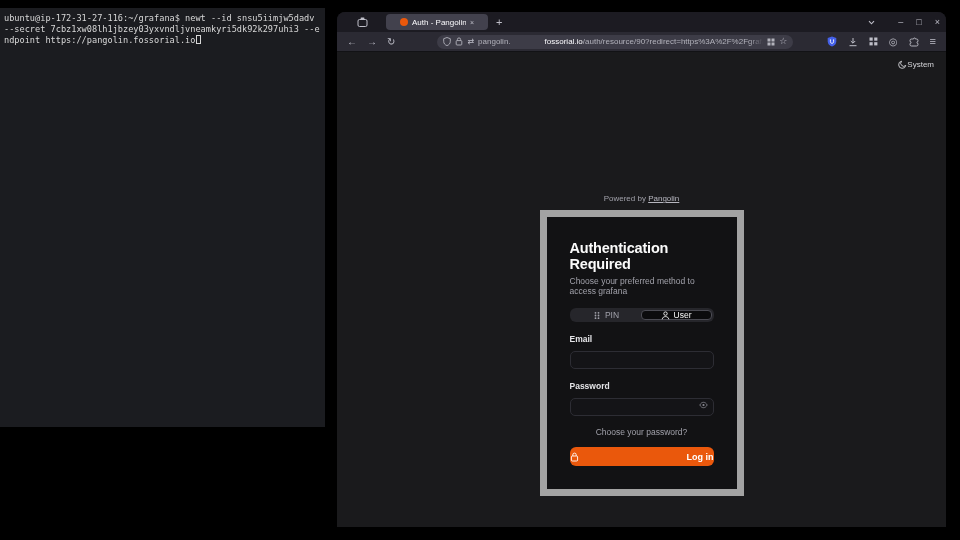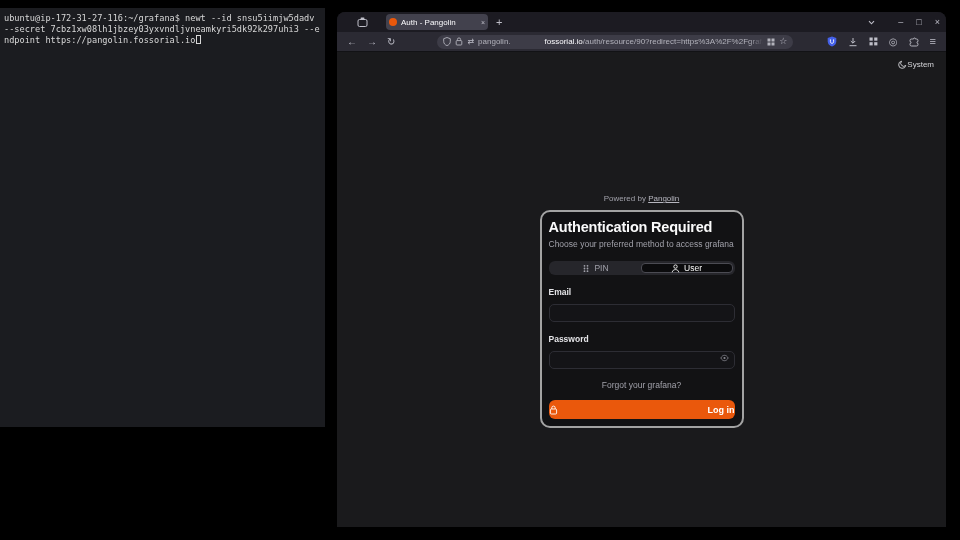--- a/index.html
+++ b/index.html
@@ -18,21 +18,21 @@
     vertical-align:-1px;margin-left:1px;}
 
   
   .browser{position:absolute;left:337px;top:12px;width:609px;height:515px;
     background:#1a1a1c;border-radius:8px 8px 0 0;overflow:hidden;
     display:flex;flex-direction:column;}
   .tabbar{height:20px;background:#1c1b22;display:flex;align-items:center;
     padding:0 6px;flex:none;color:#bfbfc9;}
   .ffview{margin-left:14px;display:flex;align-items:center;}
   .tab{height:16px;width:102px;background:#42414d;border-radius:4px;
-    display:flex;align-items:center;gap:4px;padding:0 3px;margin-left:18px;
+    display:flex;align-items:center;gap:4px;padding:0 14px;margin-left:18px;
     font-size:8px;color:#fbfbfe;}
   .favicon{width:8px;height:8px;border-radius:50%;background:var(--accent);flex:none;}
   .tab-title{flex:1;overflow:hidden;white-space:nowrap;}
   .glyph{font-size:9px;line-height:1;color:#bfbfc9;}
   .newtab{font-size:11px;margin-left:8px;color:#bfbfc9;}
   .tab-spacer{flex:1;}
   .winctl{display:flex;align-items:center;gap:13px;margin-left:22px;font-size:8px;}
 
   .toolbar{height:20px;background:#2b2a33;border-bottom:1px solid #121215;
     display:flex;align-items:center;padding:0 10px;flex:none;color:#bfbfc9;}
@@ -47,22 +47,22 @@
   .exticons{display:flex;gap:11px;margin-left:auto;align-items:center;}
 
   .content{flex:1;background:#1a1a1c;position:relative;}
   .theme-toggle{position:absolute;top:8px;right:12px;display:flex;
     align-items:center;color:#d4d4d8;font-size:8px;}
 
   .auth-col{position:absolute;top:142px;left:50%;transform:translateX(-50%);
     width:204px;}
   .powered{text-align:center;font-size:8px;color:#a1a1aa;}
   .powered a{color:#b6b6bf;text-decoration:underline;}
-  .card{margin-top:7px;background:#121214;border:2px solid #a3a3a3;
-    border-radius:10px;padding:7px;}
+  .card{margin-top:7px;background:#121214;border:7px solid #a3a3a3;
+    border-radius:0;padding:23px;}
   .card h1{font-size:14.5px;font-weight:700;color:#fafafa;letter-spacing:-.2px;}
   .subtitle{font-size:8.5px;color:#a1a1aa;margin-top:4px;}
   .method-tabs{margin-top:12px;background:#26262b;border-radius:6px;padding:2px;
     display:flex;height:14px;}
   .mtab{flex:1;display:flex;align-items:center;justify-content:center;gap:4px;
     font-size:8.5px;color:#a1a1aa;border-radius:4px;}
   .mtab.active{background:#0b0b0d;border:1px solid #4b4b53;color:#fafafa;}
   .flabel{display:block;font-size:8.5px;font-weight:700;color:#e4e4e7;
     margin:12px 0 5px;}
   .tinput{width:100%;height:18px;background:#141417;border:1px solid #2d2d34;
@@ -229,21 +229,21 @@
         <div class="pw-wrap">
           <input class="tinput" type="password" style="">
           <span class="eye">
             <svg width="9" height="8" viewBox="0 0 9 8">
                 <path d="M.8 4C1.8 2.2 3 1.3 4.5 1.3S7.2 2.2 8.2 4C7.2 5.8 6 6.7 4.5 6.7S1.8 5.8.8 4Z" fill="none" stroke="#8a8a93" stroke-width="0.8"></path>
                 <circle cx="4.5" cy="4" r="1.1" fill="#8a8a93"></circle>
               </svg>
           </span>
         </div>
 
-        <a class="forgot" href="#">Forgot your grafana?</a>
+        <a class="forgot" href="#">Choose your password?</a>
 
         <button class="login">
           <span>
             <svg width="9" height="10" viewBox="0 0 9 10">
                 <rect x="1.4" y="4" width="6.2" height="5" rx="1" fill="none" stroke="#fff" stroke-width="0.9"></rect>
                 <path d="M2.8 4V2.8a1.7 1.7 0 0 1 3.4 0V4" fill="none" stroke="#fff" stroke-width="0.9"></path>
               </svg>
           </span>
           <span>Log in</span>
         </button>

